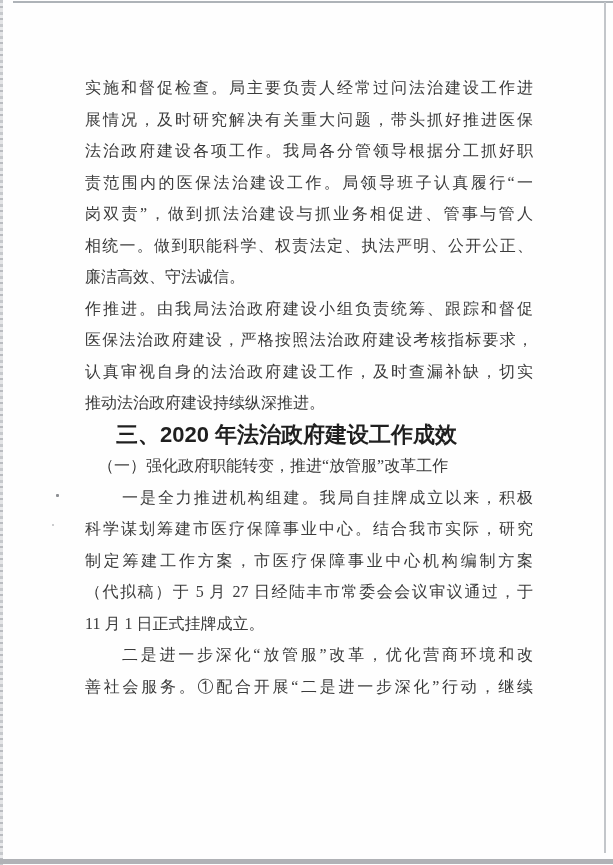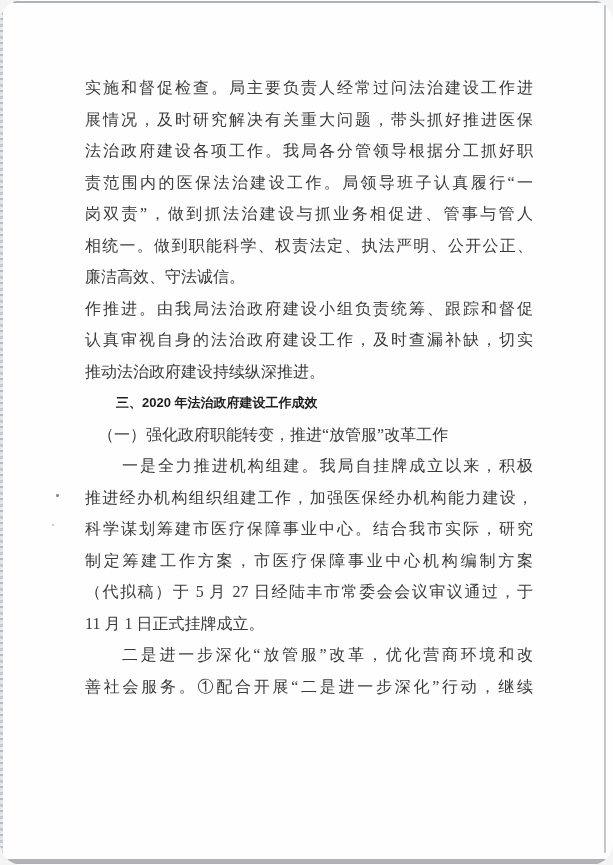--- a/index.html
+++ b/index.html
@@ -12,21 +12,20 @@
     position: relative;
     background: #f4f4f5;
     font-family: "Liberation Serif", serif;
     overflow: hidden;
   }
   .page {
     position: absolute;
     inset: 0;
     background: var(--paper, #fefefe);
     overflow: hidden;
-    border-radius: 22px;
   }
   
   .edge-top {
     position: absolute;
     top: 1px; left: 13px; right: 0;
     height: 2px;
     background: var(--edge, #9aa0a6);
     opacity: .8;
   }
   .edge-right {
@@ -77,21 +76,21 @@
     color: var(--ink, #3b3b3b);
   }
   .line.justify {
     text-align: justify;
     text-align-last: justify;
     text-justify: inter-character;
   }
   .line.heading {
     font-family: "Liberation Sans", sans-serif;
     font-weight: 700;
-    font-size: 13px;
+    font-size: 22px;
     color: var(--ink-bold, #1f1f1f);
   }
   .ind-sub  { text-indent: 13px; }
   .ind-para { text-indent: 37px; }
   .ind-head { text-indent: 31px; }
 </style>
 </head>
 <body>
 
 <div class="page">
@@ -103,26 +102,26 @@
   <div class="speck s2"></div>
   <div class="textblock" id="textblock">
       <div class="line justify">实施和督促检查。局主要负责人经常过问法治建设工作进</div>
       <div class="line justify">展情况，及时研究解决有关重大问题，带头抓好推进医保</div>
       <div class="line justify">法治政府建设各项工作。我局各分管领导根据分工抓好职</div>
       <div class="line justify">责范围内的医保法治建设工作。局领导班子认真履行“一</div>
       <div class="line justify">岗双责”，做到抓法治建设与抓业务相促进、管事与管人</div>
       <div class="line justify">相统一。做到职能科学、权责法定、执法严明、公开公正、</div>
       <div class="line">廉洁高效、守法诚信。</div>
       <div class="line justify">作推进。由我局法治政府建设小组负责统筹、跟踪和督促</div>
+      <div class="line justify">医保法治政府建设，严格按照法治政府建设考核指标要求，</div>
       <div class="line justify">认真审视自身的法治政府建设工作，及时查漏补缺，切实</div>
       <div class="line">推动法治政府建设持续纵深推进。</div>
       <div class="line heading ind-head">三、2020 年法治政府建设工作成效</div>
       <div class="line ind-sub">（一）强化政府职能转变，推进“放管服”改革工作</div>
       <div class="line justify ind-para">一是全力推进机构组建。我局自挂牌成立以来，积极</div>
-      <div class="line justify">推进经办机构组织组建工作，加强医保经办机构能力建设，</div>
       <div class="line justify">科学谋划筹建市医疗保障事业中心。结合我市实际，研究</div>
       <div class="line justify">制定筹建工作方案，市医疗保障事业中心机构编制方案</div>
       <div class="line justify">（代拟稿）于 5 月 27 日经陆丰市常委会会议审议通过，于</div>
       <div class="line">11 月 1 日正式挂牌成立。</div>
       <div class="line justify ind-para">二是进一步深化“放管服”改革，优化营商环境和改</div>
       <div class="line justify">善社会服务。①配合开展“二是进一步深化”行动，继续</div>
     </div>
 </div>
 
 </body></html>

